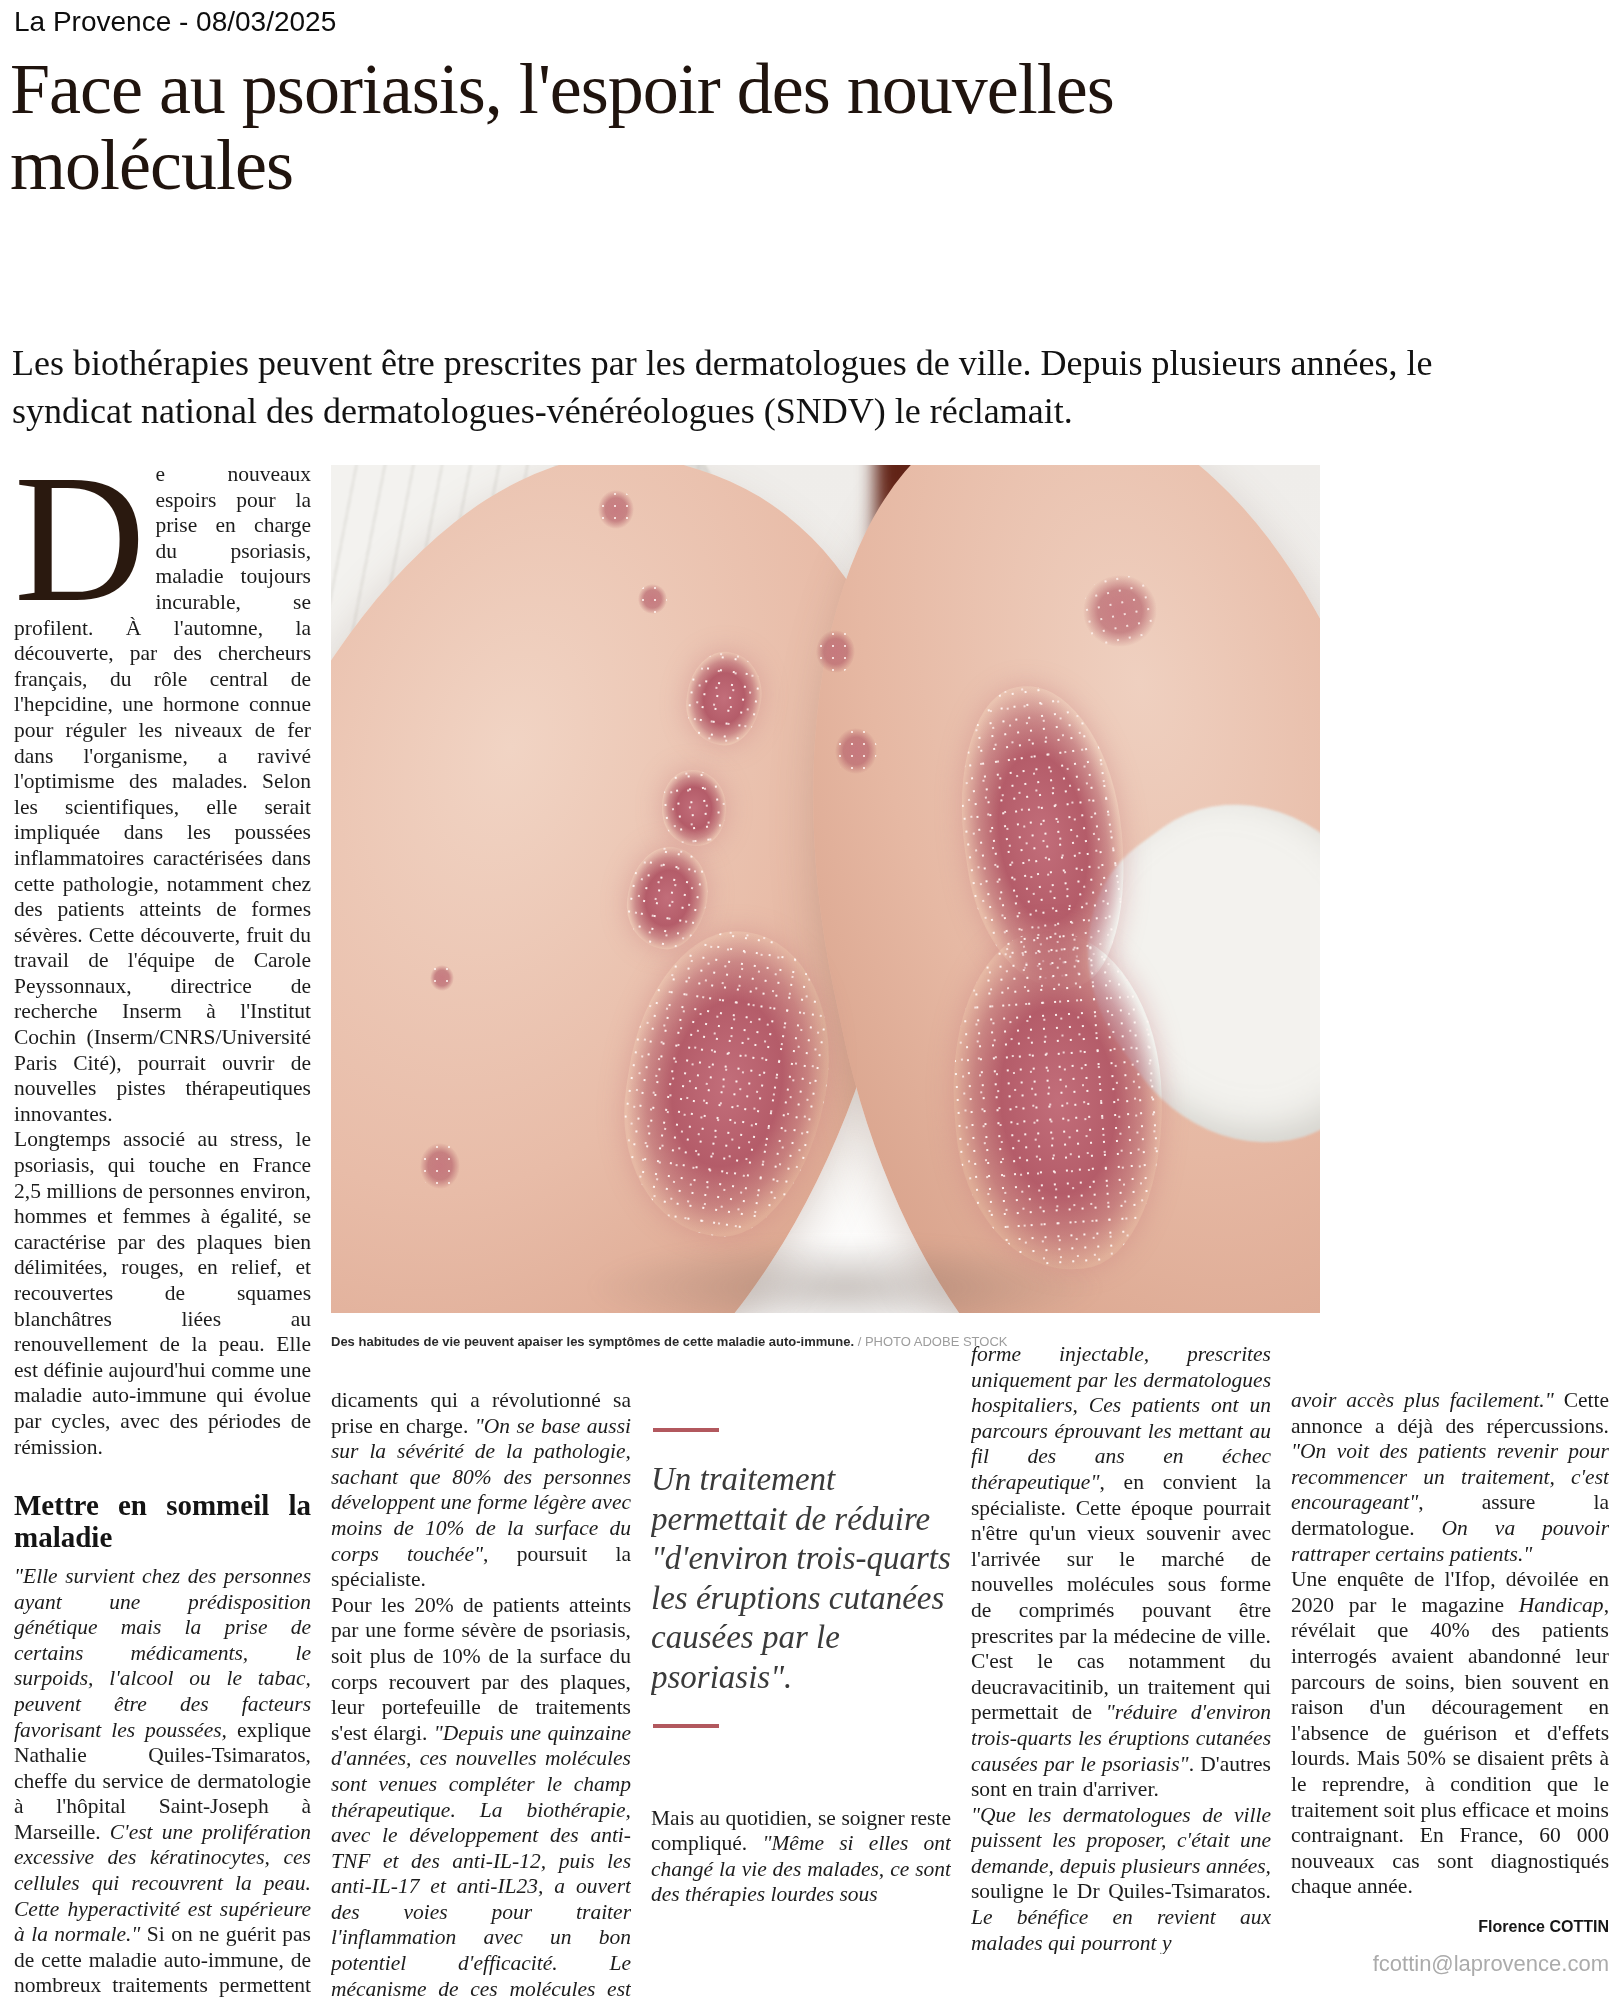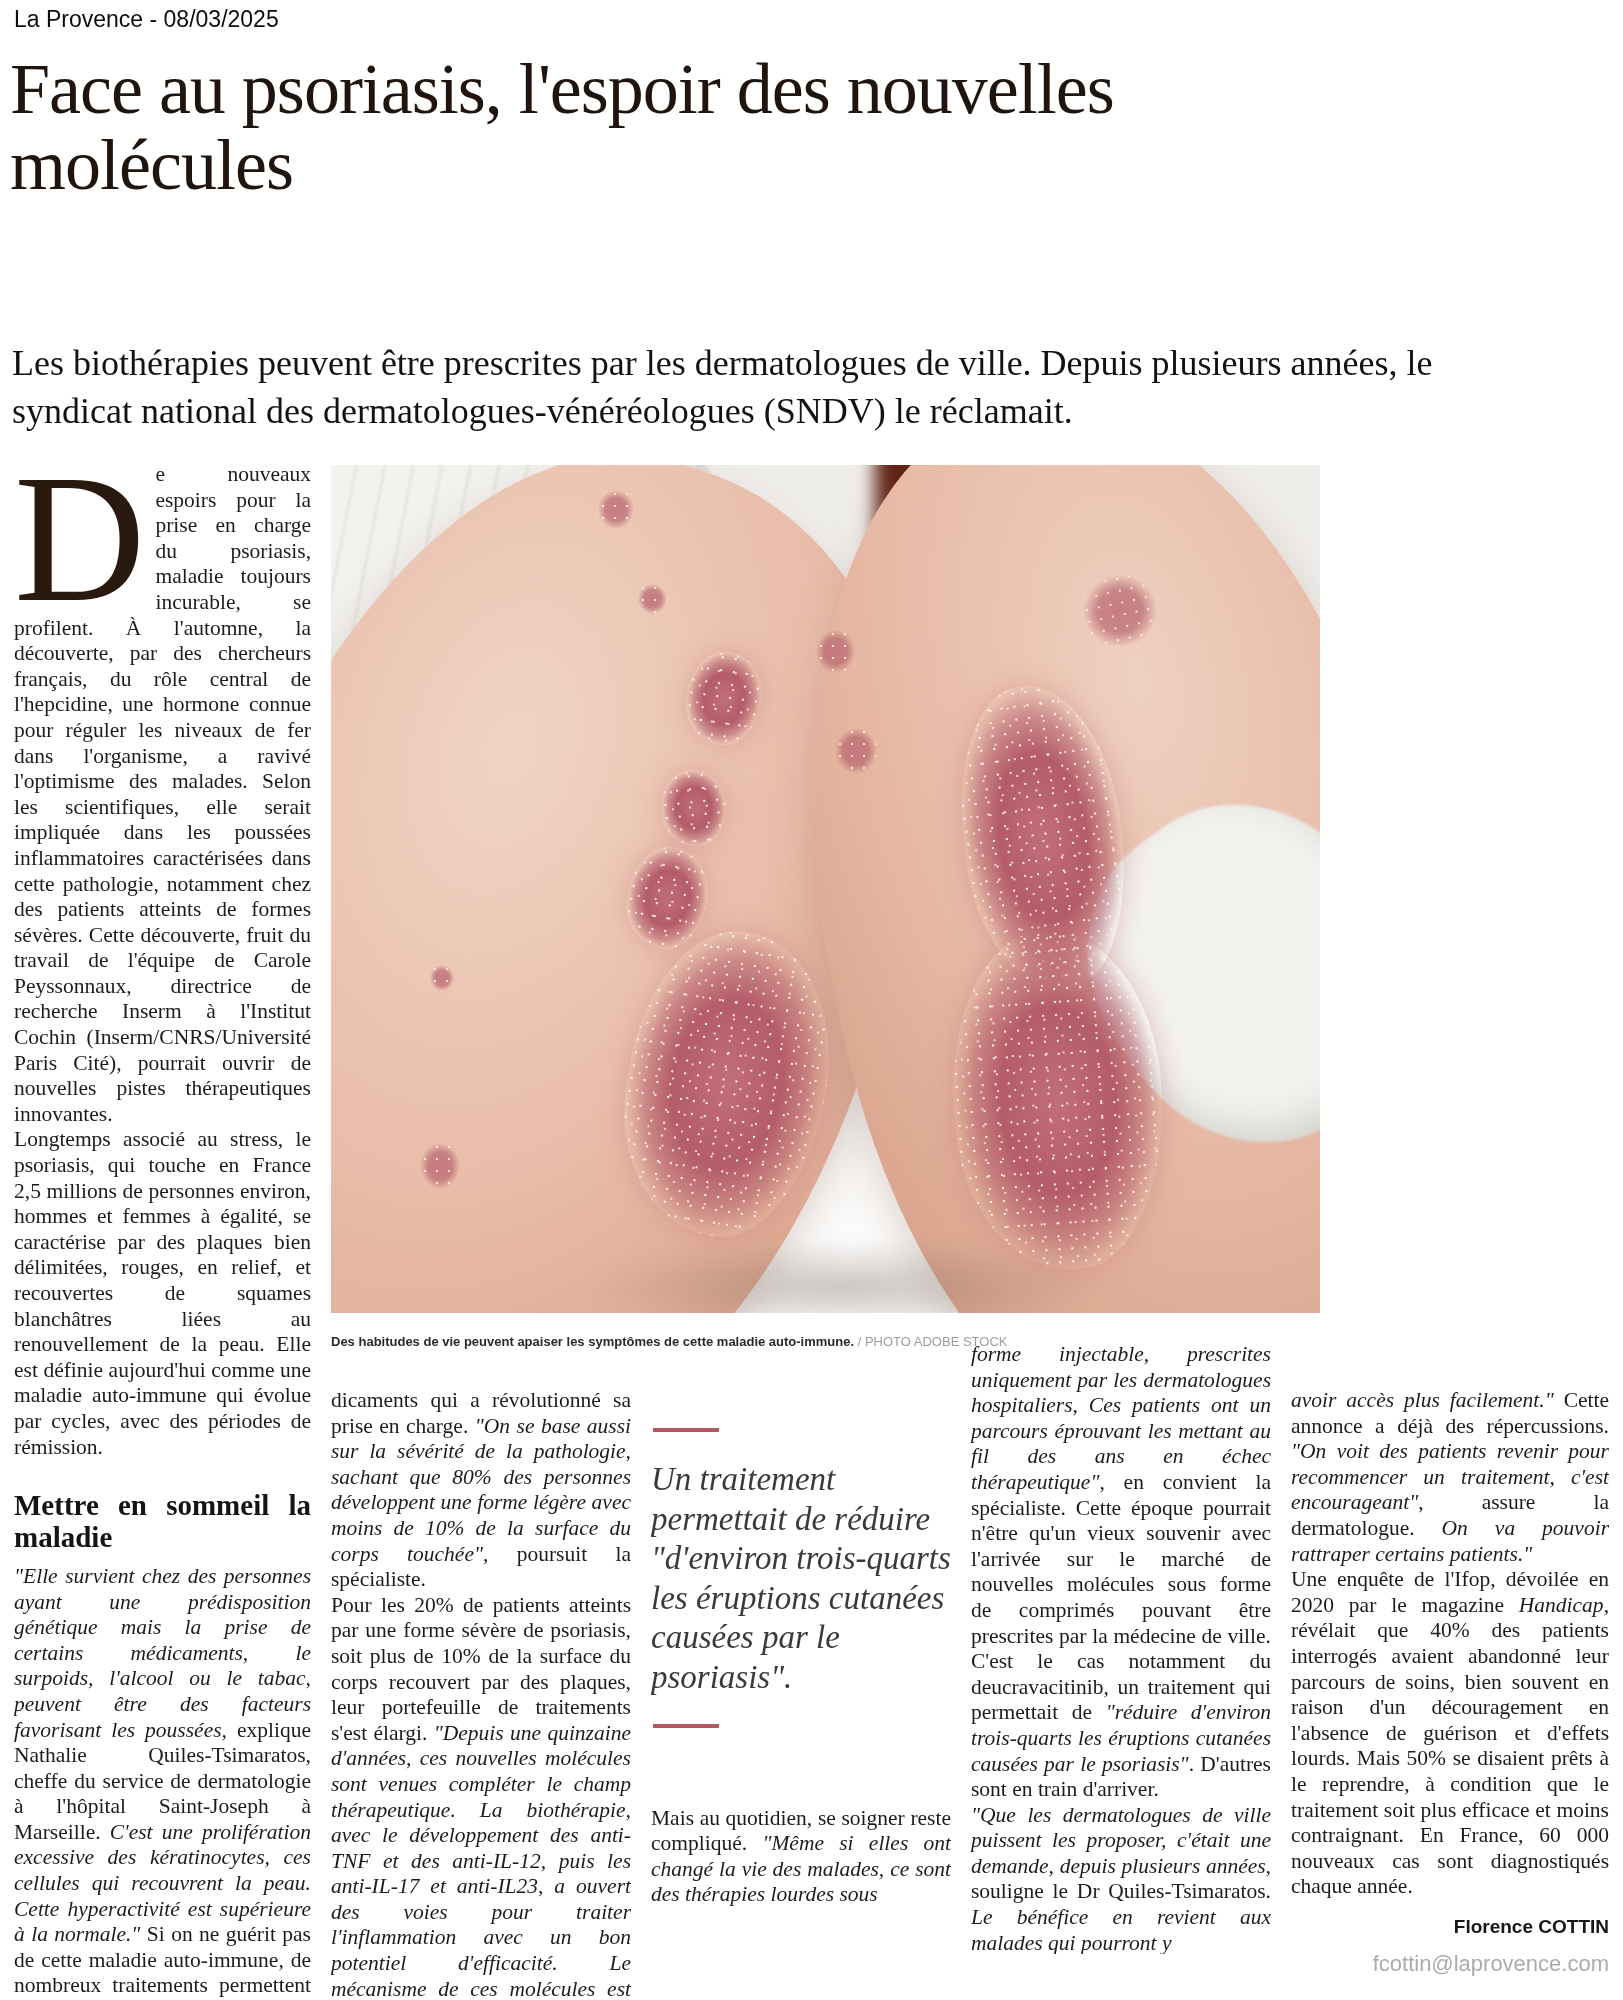--- a/index.html
+++ b/index.html
@@ -1,21 +1,21 @@
 <!DOCTYPE html>
 <html lang="fr"><head>
 <meta charset="utf-8">
 <style>
   html,body{margin:0;padding:0;background:#ffffff;}
   #page{position:relative;width:1623px;height:2000px;background:#ffffff;overflow:hidden;
         font-family:"Liberation Serif",serif;color:#1b1b1b;}
 
   
   .masthead{position:absolute;left:14px;top:6px;font-family:"Liberation Sans",sans-serif;
-            font-size:23px;color:#0d0d0d;}
+            font-size:28px;color:#0d0d0d;}
   .headline{position:absolute;left:10px;top:52px;width:1170px;font-size:72px;line-height:1.05;
             letter-spacing:-1px;color:#20140e;font-weight:400;}
   .standfirst{position:absolute;left:12px;top:340px;width:1450px;font-size:36px;line-height:1.32;
             color:#121212;}
 
   
   .bodytxt{font-size:21.5px;line-height:25.6px;text-align:justify;hyphens:auto;-webkit-hyphens:auto;
            color:#1c1c1c;}
   .bodytxt p{margin:0;}
   .it{font-style:italic;}
@@ -70,21 +70,21 @@
              radial-gradient(closest-side,rgba(193,110,120,.85) 0%,rgba(180,95,106,.65) 60%,rgba(180,95,106,0) 100%);
            background-size:12px 12px,100% 100%;box-shadow:none;}
 
   
   .caption{position:absolute;left:331px;top:1334px;width:1292px;white-space:nowrap;
            font-family:"Liberation Sans",sans-serif;font-size:13px;color:#2a2a2a;font-weight:bold;}
   .caption .credit{font-weight:normal;color:#9d9d9d;}
 
   
   .byline{display:block;margin-top:14px;text-align:right;font-family:"Liberation Sans",sans-serif;
-          font-weight:bold;font-size:19px;color:#161616;}
+          font-weight:bold;font-size:16px;color:#161616;}
   .byline-email{display:block;text-align:right;font-family:"Liberation Sans",sans-serif;
           font-size:22px;color:#ababab;margin-top:12px;}
 </style>
 </head>
 <body>
 
 <div id="page">
 
   <div class="masthead">La Provence - 08/03/2025</div>
 

